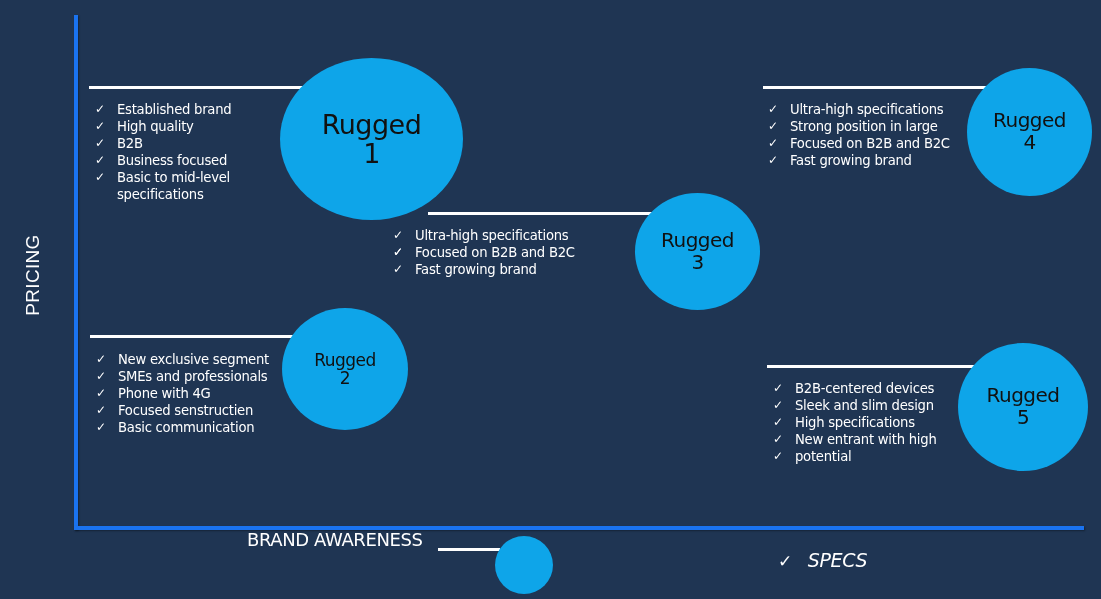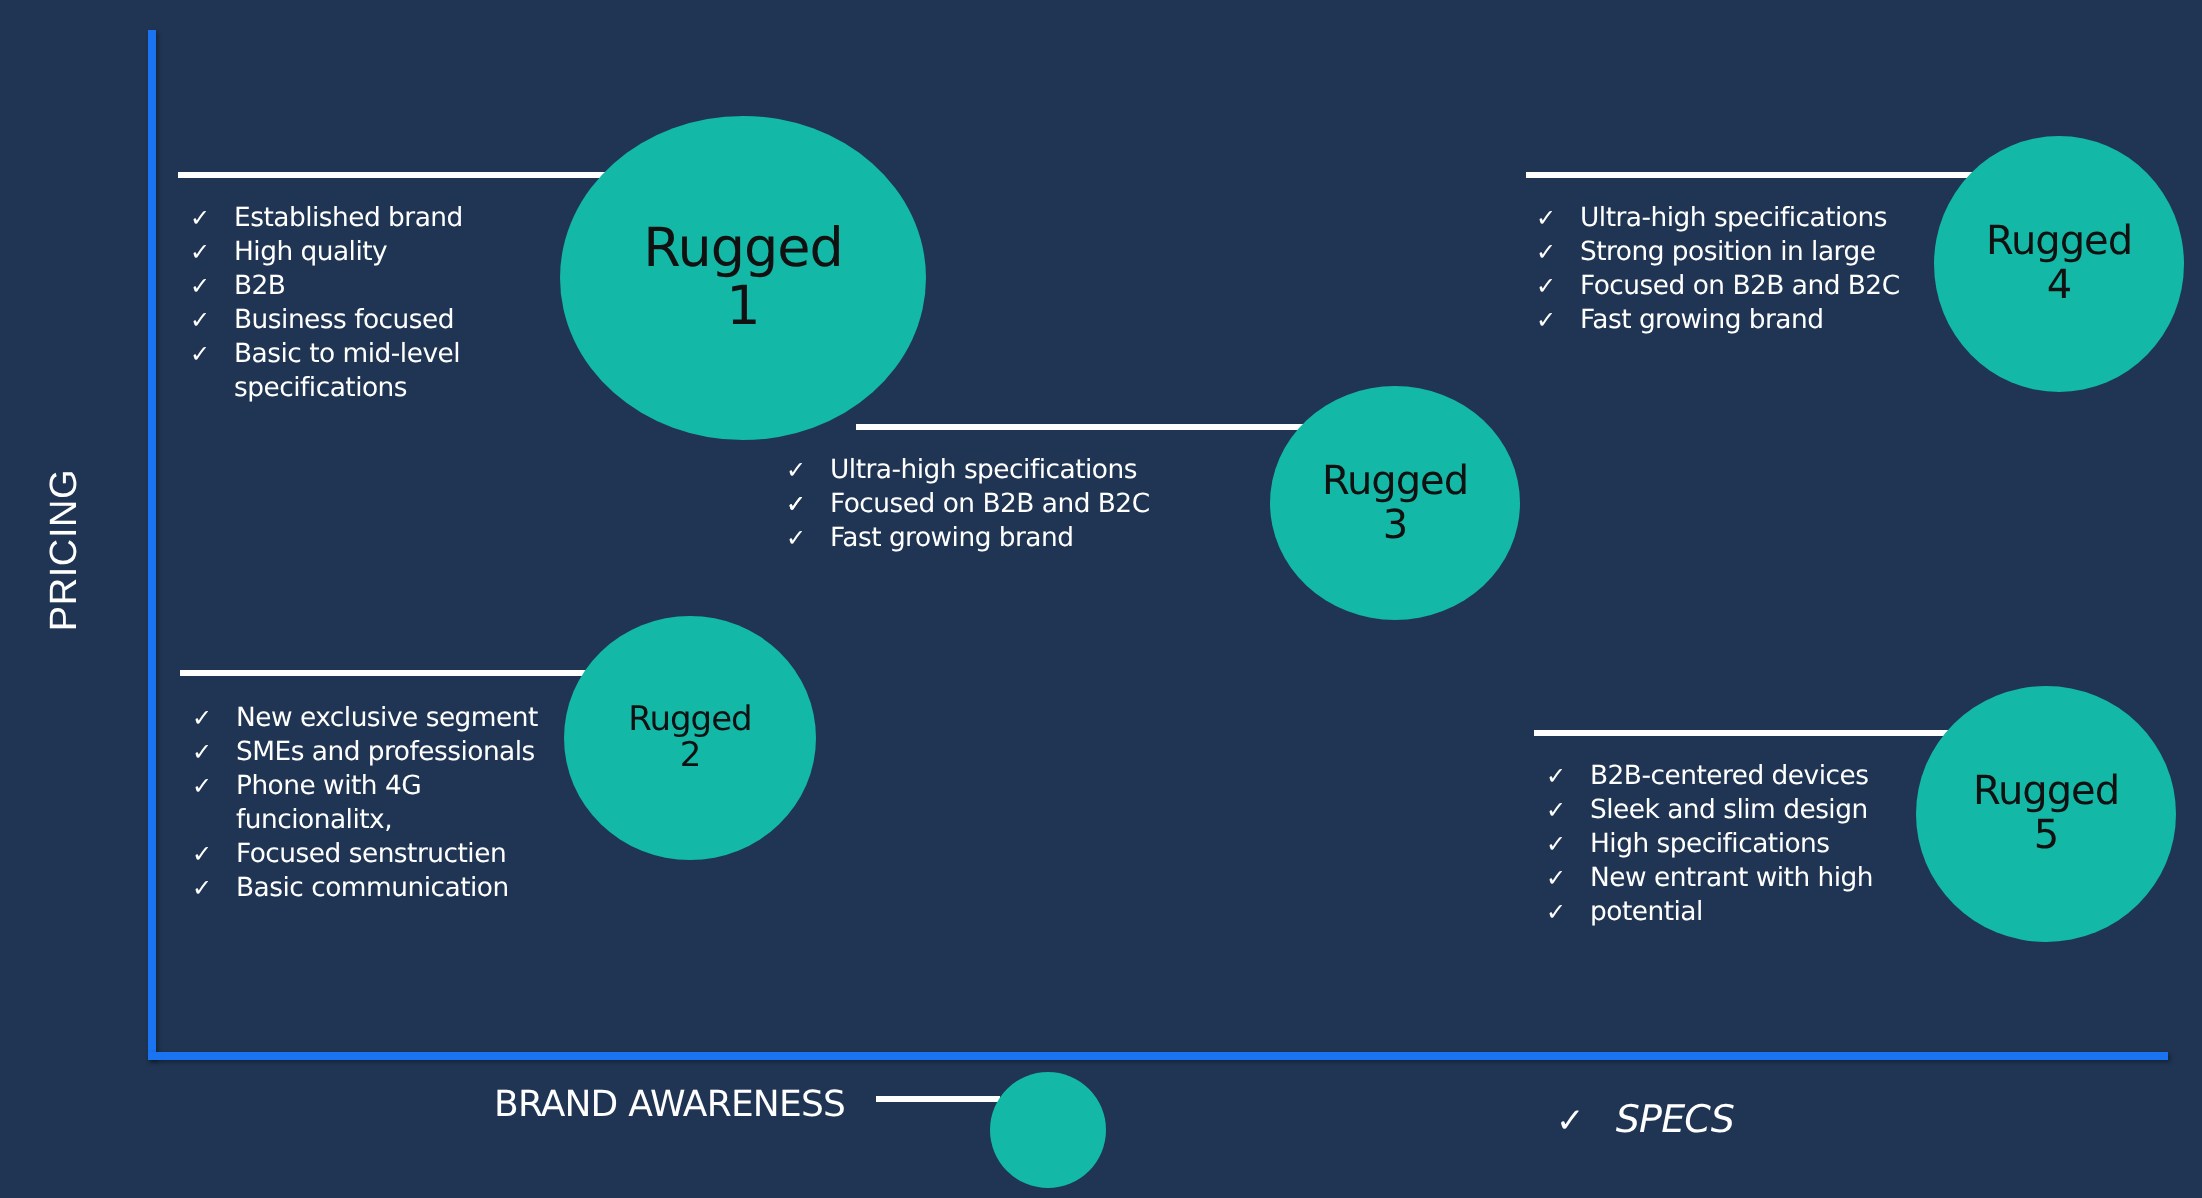--- a/index.html
+++ b/index.html
@@ -14,35 +14,35 @@
   .axis-y { left: 74px; top: 15px; width: 4px; height: 515px; }
   .axis-x { left: 74px; top: 526px; width: 1010px; height: 4px; }
 
   .axis-label-y {
     position: absolute; left: 33px; top: 275px;
     transform: translate(-50%, -50%) rotate(-90deg);
     font-family: "Liberation Sans", sans-serif;
     font-size: 19px; letter-spacing: 0.3px; white-space: nowrap;
   }
   .axis-label-x {
-    position: absolute; left: 247px; top: 542px;
+    position: absolute; left: 247px; top: 529px;
     font-family: "DejaVu Sans", sans-serif;
     font-size: 18px; white-space: nowrap; letter-spacing: -0.4px;
   }
   .specs-label {
     position: absolute; left: 778px; top: 549px;
     font-family: "DejaVu Sans", sans-serif;
     font-size: 19px; white-space: nowrap; letter-spacing: -0.4px; font-style: italic;
   }
   .specs-label .check { margin-right: 16px; font-size: 17px; }
 
   .hline { position: absolute; height: 3px; background: #ffffff; }
 
   .bubble {
-    position: absolute; background: #14b8a6; border-radius: 50%;
+    position: absolute; background: #0ea5e9; border-radius: 50%;
     color: #111111; display: flex; flex-direction: column;
     align-items: center; justify-content: center; text-align: center;
     font-family: "DejaVu Sans", sans-serif; line-height: 1.08;
     letter-spacing: -0.5px;
   }
 
   .list {
     position: absolute; margin: 0; padding: 0; list-style: none;
     font-family: "DejaVu Sans", sans-serif;
     font-size: 13.2px; line-height: 17px; letter-spacing: -0.25px;
@@ -98,21 +98,20 @@
 <div class="bubble" style="left:967px; top:68px; width:125px; height:128px; font-size:20px;">
   <span>Rugged</span>
   <span>4</span>
 </div>
 
 <div class="hline" style="left:90px; top:335px; width:205px;"></div>
 <ul class="list" style="left:96px; top:351px;">
     <li><span class="ck">✓</span><span>New exclusive segment</span></li>
     <li><span class="ck">✓</span><span>SMEs and professionals</span></li>
     <li><span class="ck">✓</span><span>Phone with 4G</span></li>
-    <li><span>funcionalitx,</span></li>
     <li><span class="ck">✓</span><span>Focused senstructien</span></li>
     <li><span class="ck">✓</span><span>Basic communication</span></li>
   </ul>
 <div class="bubble" style="left:282px; top:308px; width:126px; height:122px; font-size:17px;">
   <span>Rugged</span>
   <span>2</span>
 </div>
 
 <div class="hline" style="left:767px; top:365px; width:210px;"></div>
 <ul class="list" style="left:773px; top:380px;">

